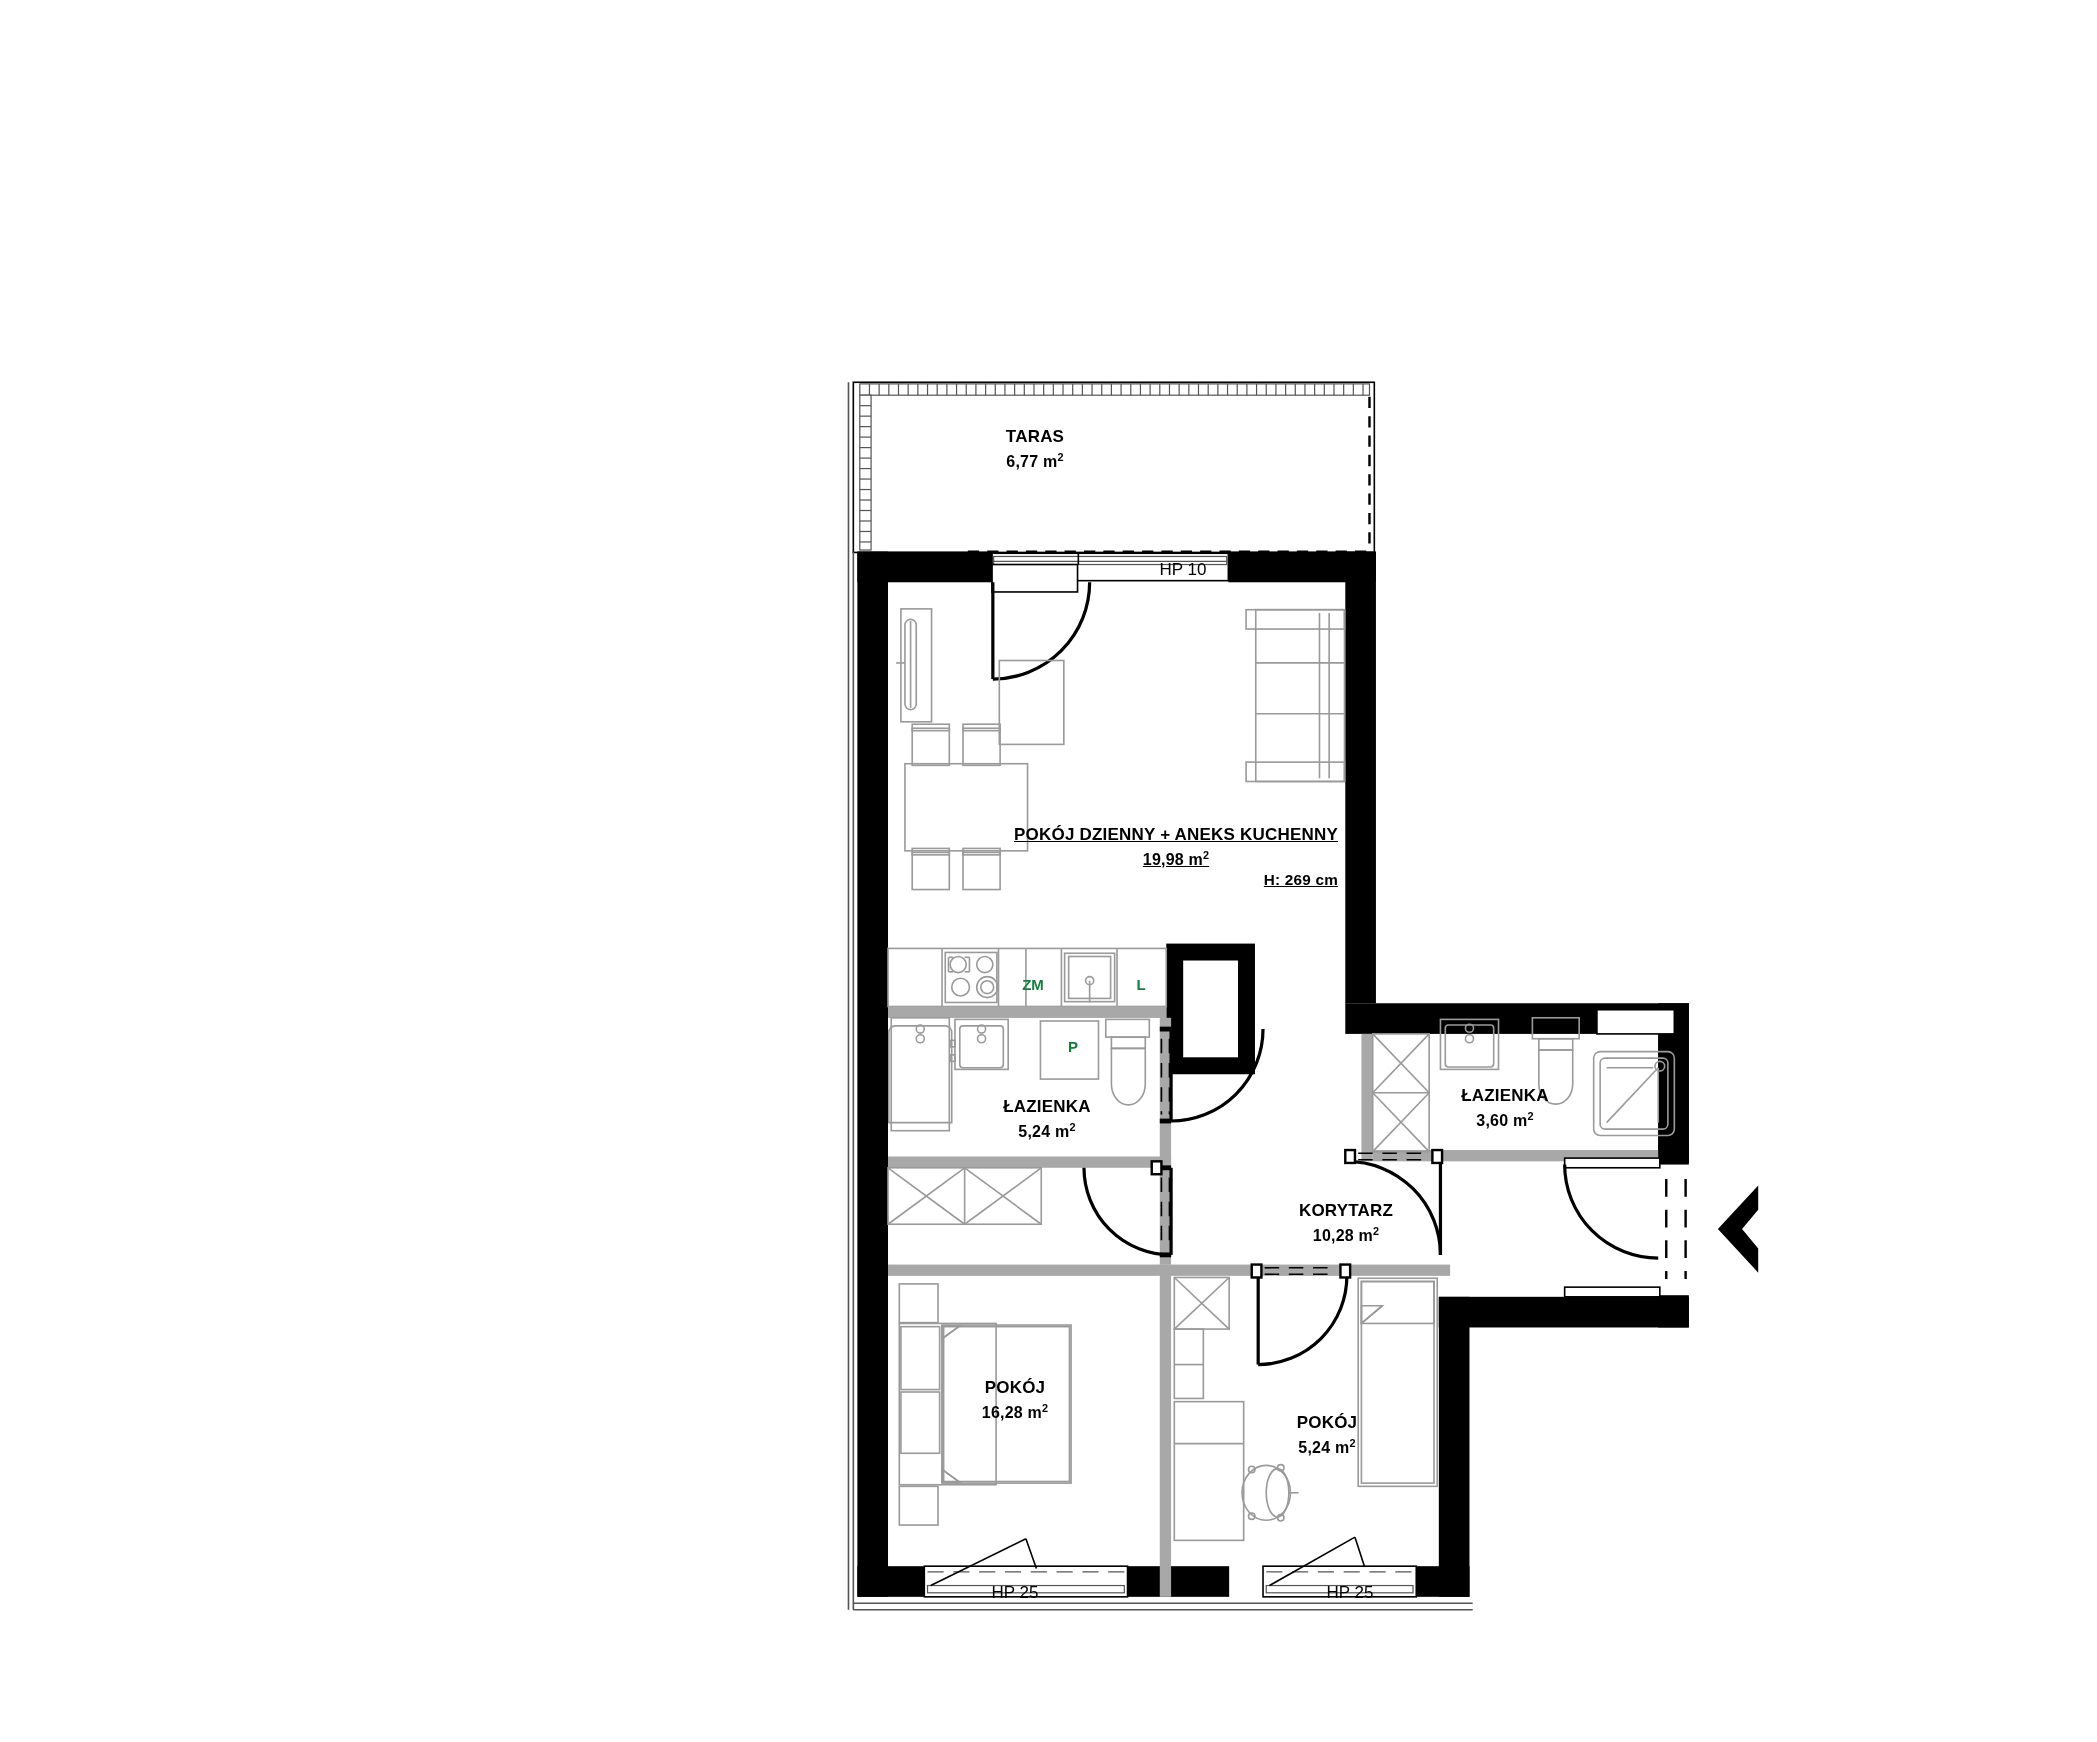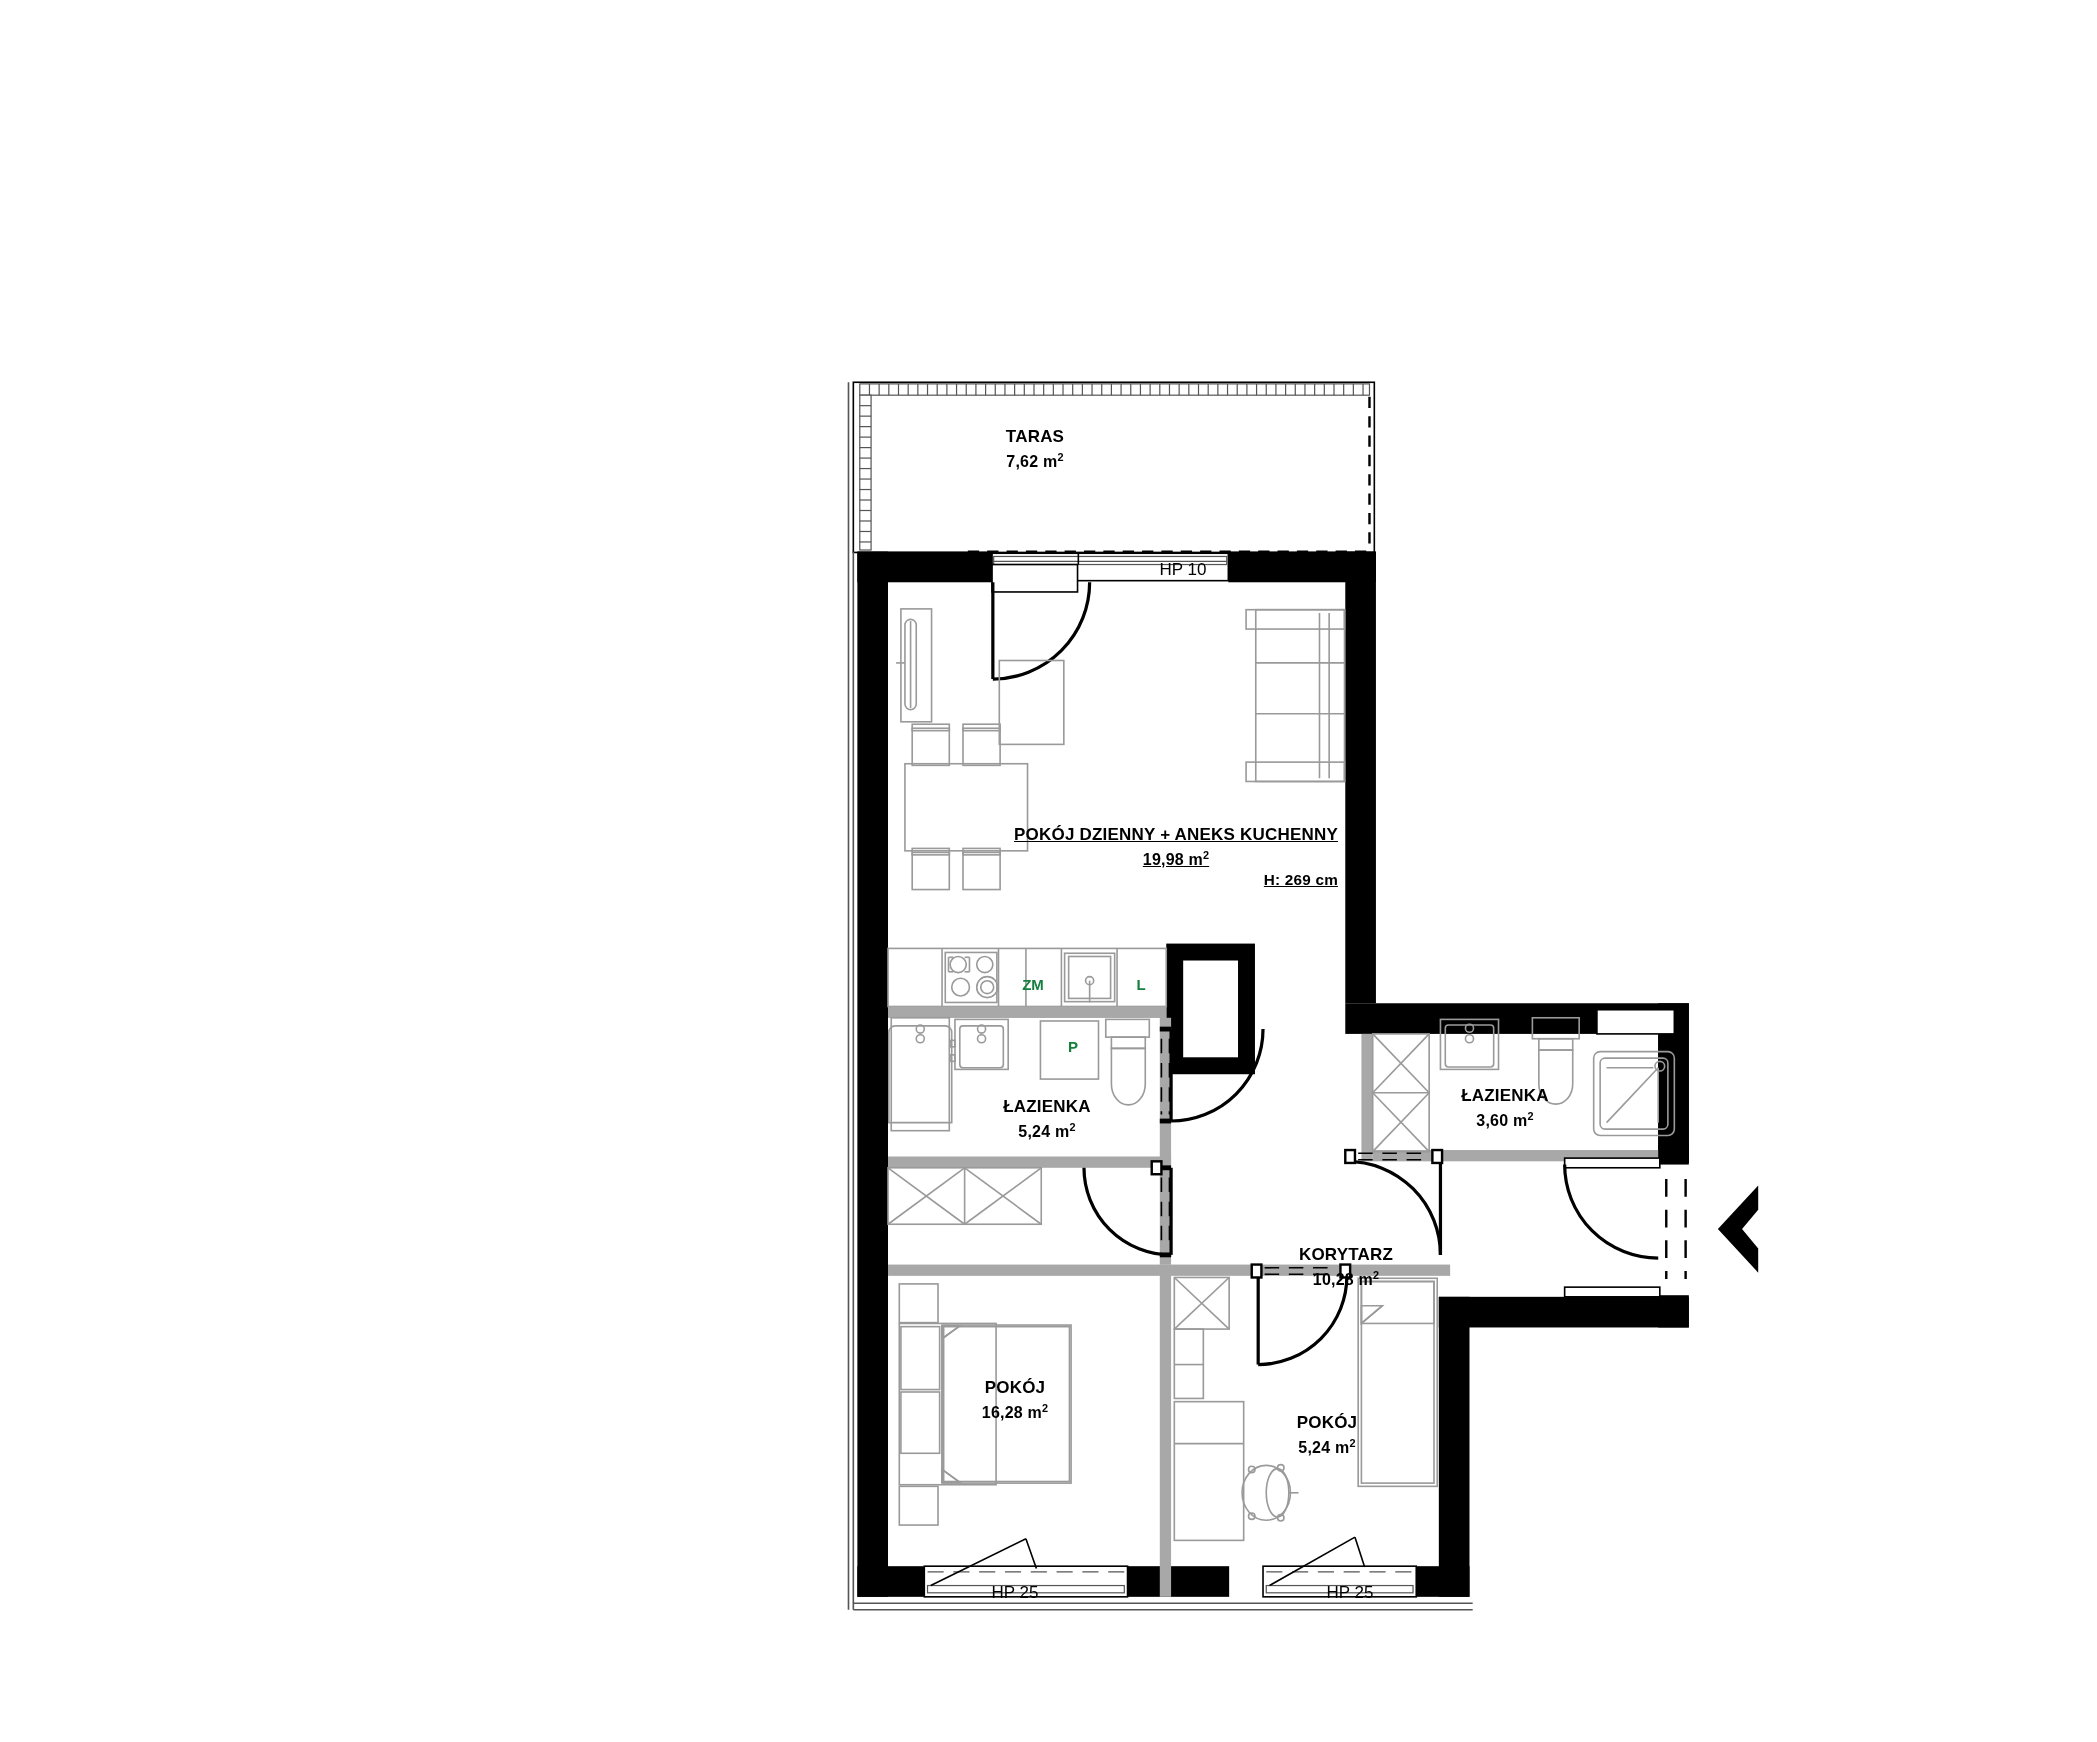--- a/index.html
+++ b/index.html
@@ -426,40 +426,40 @@
     <line x1="2090" y1="1462" x2="2090" y2="1586" stroke="#000" stroke-width="3" stroke-dasharray="22 16"></line>
 
     <path d="M2180 1470 L2130 1524 L2180 1578 L2180 1548 L2160 1524 L2180 1500 Z" fill="#000000"></path>
   </g>
 
 </svg>
 
 
 <div class="lbl" style="left:1035px;top:426px;">
   <div class="rname">TARAS</div>
-  <div class="rarea"><span>7,62 m</span><sup>2</sup></div>
+  <div class="rarea"><span>6,77 m</span><sup>2</sup></div>
 </div>
 
 <div class="lbl" style="left:1176px;top:824px;text-decoration:underline;">
   <div class="rname">POKÓJ DZIENNY + ANEKS KUCHENNY</div>
   <div class="rarea"><span>19,98 m</span><sup>2</sup></div>
   <div class="rh">H: 269 cm</div>
 </div>
 
 <div class="lbl" style="left:1047px;top:1096px;">
   <div class="rname">ŁAZIENKA</div>
   <div class="rarea"><span>5,24 m</span><sup>2</sup></div>
 </div>
 
 <div class="lbl" style="left:1505px;top:1085px;">
   <div class="rname">ŁAZIENKA</div>
   <div class="rarea"><span>3,60 m</span><sup>2</sup></div>
 </div>
 
-<div class="lbl" style="left:1346px;top:1244px;">
+<div class="lbl" style="left:1346px;top:1200px;">
   <div class="rname">KORYTARZ</div>
   <div class="rarea"><span>10,28 m</span><sup>2</sup></div>
 </div>
 
 <div class="lbl" style="left:1015px;top:1377px;">
   <div class="rname">POKÓJ</div>
   <div class="rarea"><span>16,28 m</span><sup>2</sup></div>
 </div>
 
 <div class="lbl" style="left:1327px;top:1412px;">

